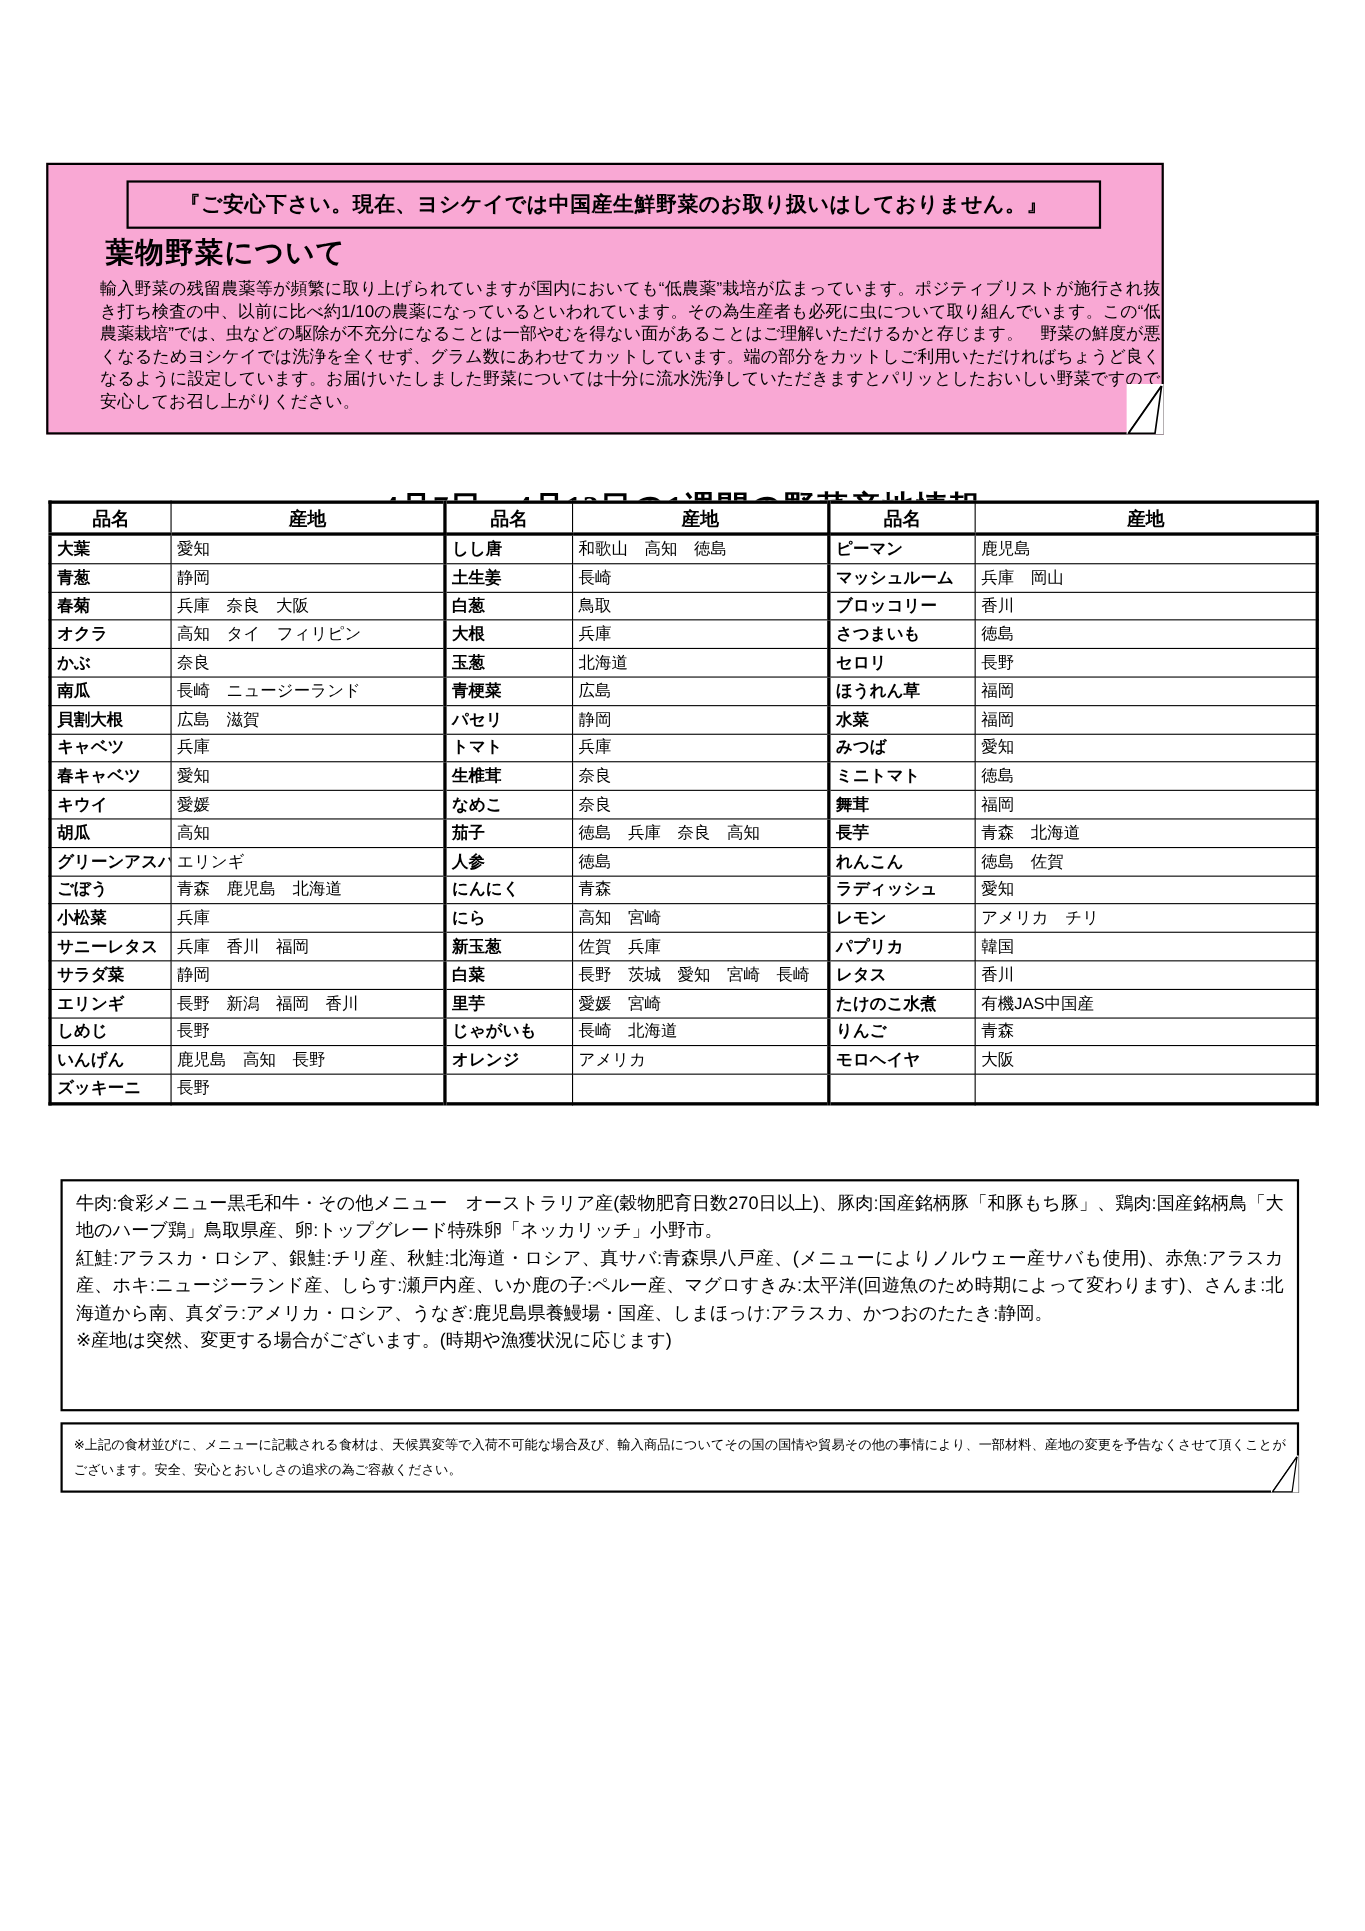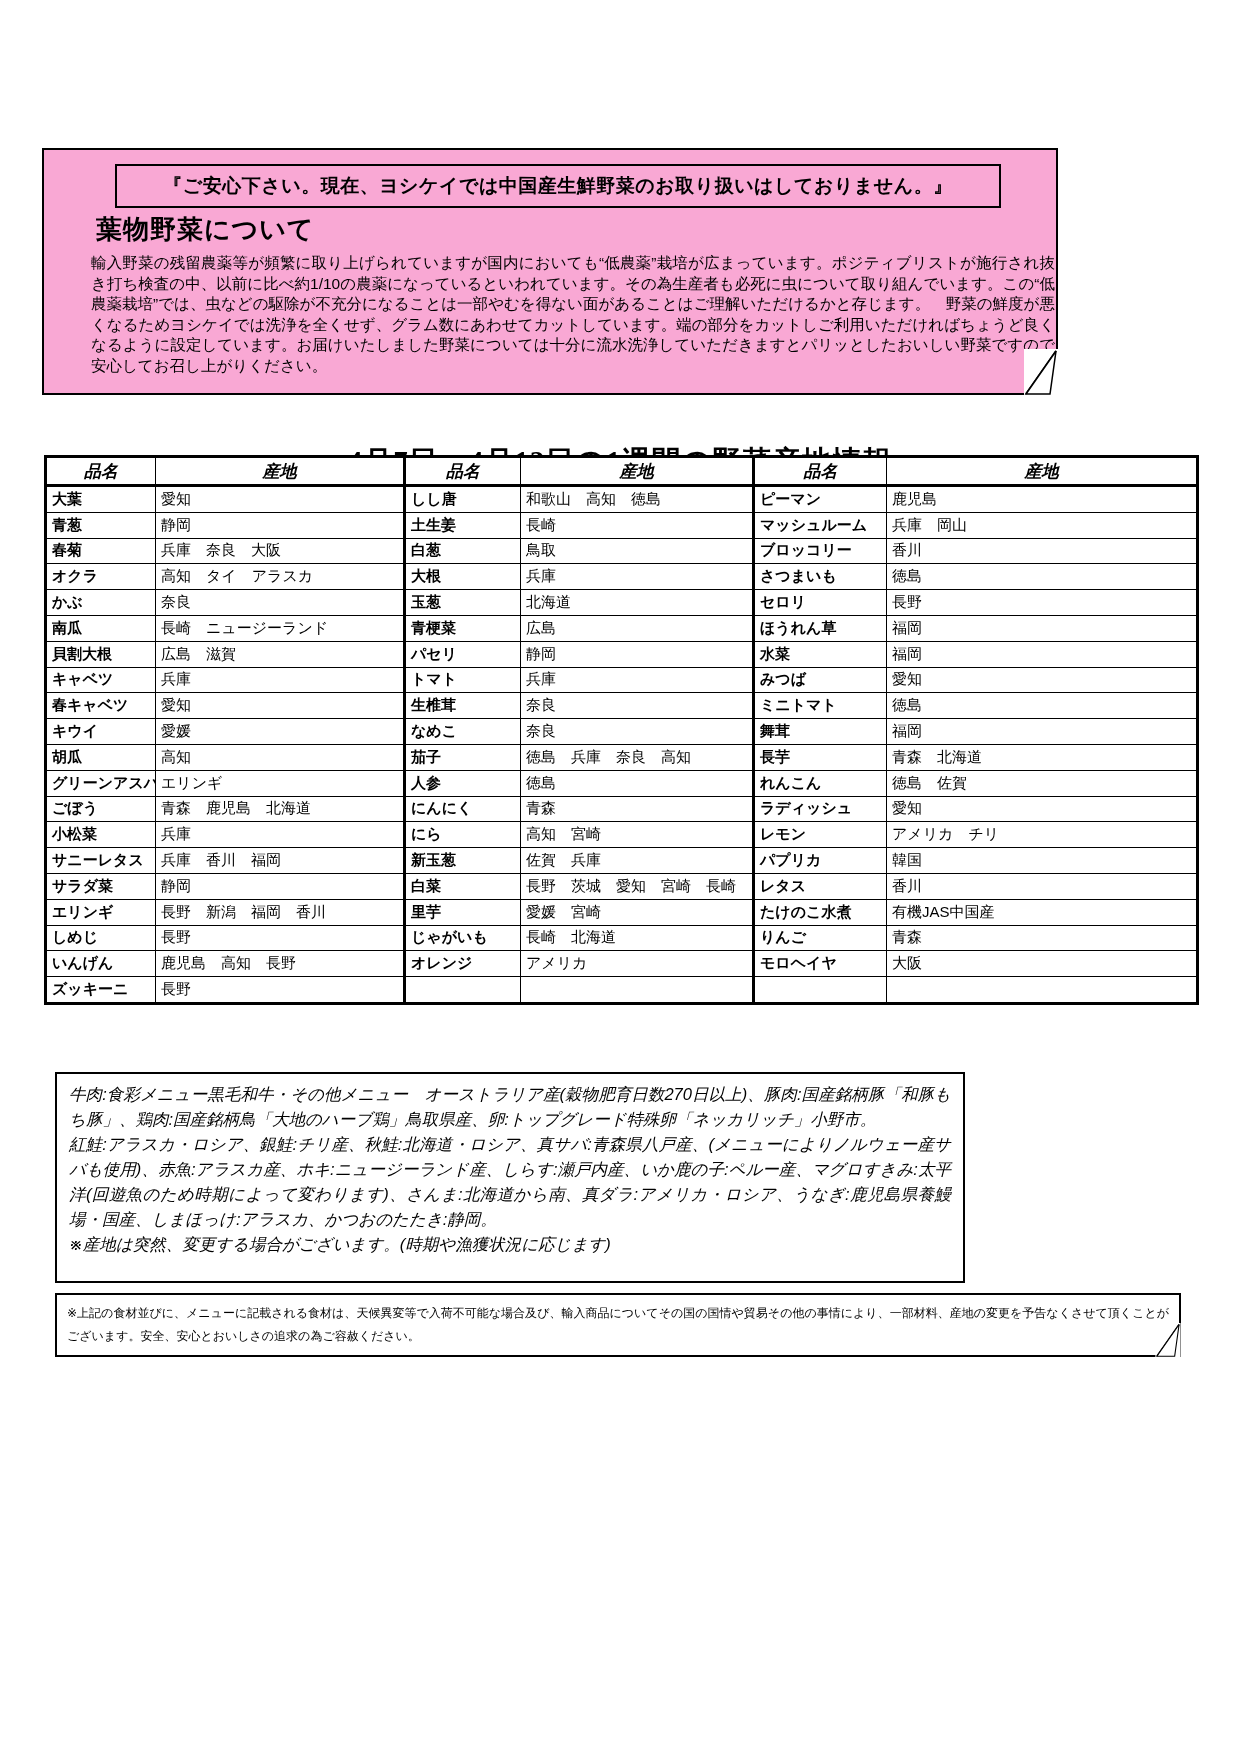--- a/index.html
+++ b/index.html
@@ -80,48 +80,46 @@
     background: #fff;
   }
   .origin-table th {
     border: 1px solid #000;
     border-bottom: 3px solid #000;
     font-size: 17px;
     font-weight: bold;
     text-align: center;
     height: 26px;
     padding: 0 3px;
-    font-style: italic;
   }
   .origin-table td {
     border: 1px solid #000;
     font-size: 15px;
     height: 24.8px;
     padding: 0 5px;
     white-space: nowrap;
     overflow: hidden;
     vertical-align: middle;
   }
   .origin-table td:nth-child(odd) { font-weight: 600; }
   .origin-table th:nth-child(2), .origin-table td:nth-child(2),
   .origin-table th:nth-child(4), .origin-table td:nth-child(4) {
     border-right: 3px solid #000;
   }
   
   .meat-fish-box {
     position: absolute;
     left: 55px; top: 1072px;
-    width: 910px; height: 211px;
+    width: 1126px; height: 211px;
     border: 2px solid #000;
     box-sizing: border-box;
     padding: 8px 12px;
     font-size: 16.5px;
     line-height: 25px;
     text-align: justify;
-    font-style: italic;
   }
   .meat-fish-box p { margin: 0; }
   
   .disclaimer-box {
     position: absolute;
     left: 55px; top: 1293px;
     width: 1126px; height: 64px;
     border: 2px solid #000;
     box-sizing: border-box;
     padding: 7px 10px;
@@ -185,21 +183,21 @@
       <tr>
         <td>春菊</td>
         <td>兵庫　奈良　大阪</td>
         <td>白葱</td>
         <td>鳥取</td>
         <td>ブロッコリー</td>
         <td>香川</td>
       </tr>
       <tr>
         <td>オクラ</td>
-        <td>高知　タイ　アラスカ</td>
+        <td>高知　タイ　フィリピン</td>
         <td>大根</td>
         <td>兵庫</td>
         <td>さつまいも</td>
         <td>徳島</td>
       </tr>
       <tr>
         <td>かぶ</td>
         <td>奈良</td>
         <td>玉葱</td>
         <td>北海道</td>

